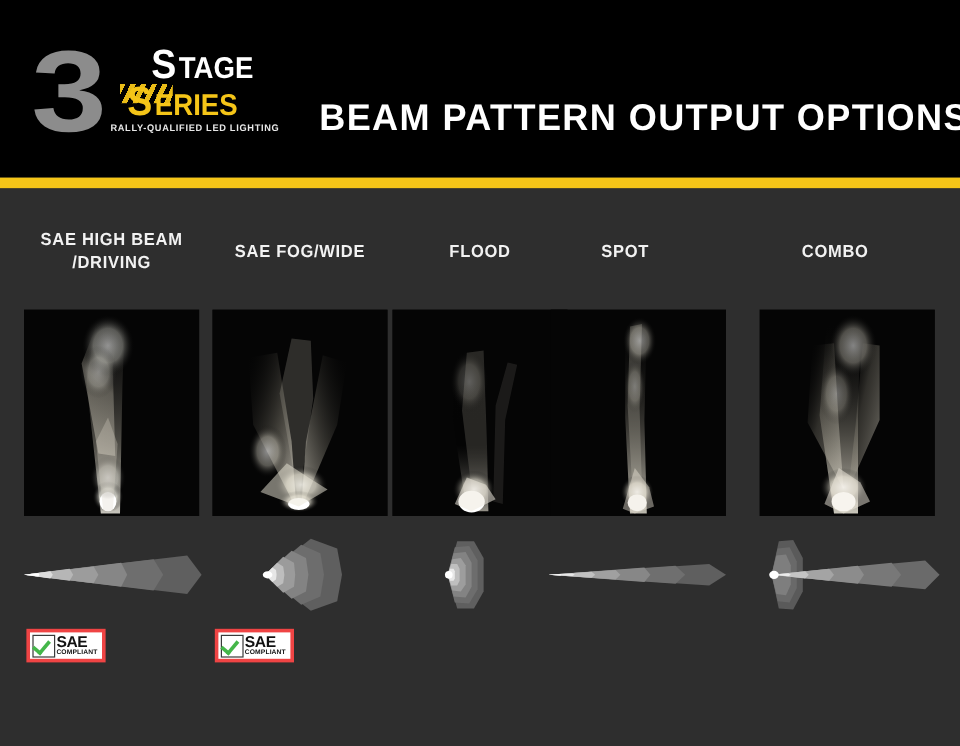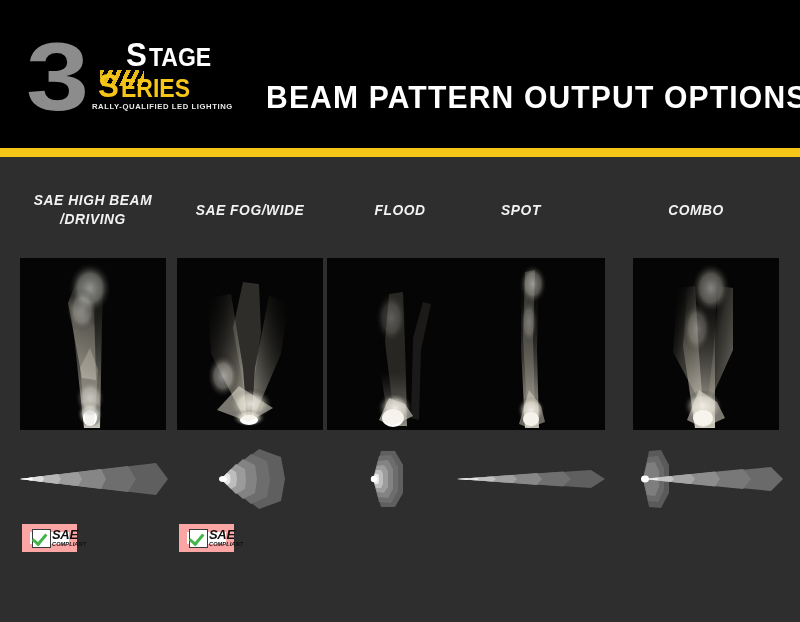--- a/index.html
+++ b/index.html
@@ -45,21 +45,21 @@
   }
   .logo-rest{
     font-family:"Liberation Sans","DejaVu Sans",sans-serif;
     font-weight:bold;font-size:25px;line-height:34px;
     display:inline-block;letter-spacing:0px;
     transform:scaleX(0.92);transform-origin:left bottom;
   }
   .logo-stage{color:#ffffff;}
   .logo-series{color:#f5c518;}
   .logo-stage-row{position:absolute;left:30px;top:0px;}
-  .logo-series-row{position:absolute;left:2px;top:31px;text-decoration:underline;}
+  .logo-series-row{position:absolute;left:10px;top:31px;text-decoration:underline;}
   .logo-stripes{
     position:absolute;left:4px;top:33px;width:44px;height:16px;
     background:repeating-linear-gradient(115deg,#f5c518 0 4px,#000 4px 8px);
     opacity:0.95;
   }
   .logo-tagline{
     position:absolute;left:66px;top:69px;
     font-size:8px;font-weight:bold;color:#e8e8e8;
     letter-spacing:0.6px;white-space:nowrap;
     transform:scaleX(0.96);transform-origin:left top;
@@ -77,21 +77,20 @@
   
   .divider{
     position:absolute;left:0;top:148px;width:800px;height:9px;
     background:#f5c518;
   }
 
   
   .sheet{
     position:absolute;left:0;top:157px;width:800px;height:465px;
     background:#2e2e2e;
-    font-style:italic;
   }
 
   
   .col{
     position:absolute;top:0;width:146px;
   }
   .col-0{left:20px;}
   .col-1{left:177px;}
   .col-2{left:327px;}
   .col-3{left:459px;}
@@ -124,23 +123,23 @@
 
   
   .diagram{
     position:absolute;top:288px;left:-14px;width:175px;height:68px;
   }
   .diagram svg{display:block;width:175px;height:68px;}
 
   
   .sae-badge{
     position:absolute;top:367px;left:2px;
-    width:55px;height:28px;
-    background:#fca5a5;
-    padding:8px;
+    width:66px;height:28px;
+    background:#ef4444;
+    padding:3px;
     box-sizing:border-box;
   }
   .sae-inner{
     width:100%;height:100%;
     background:#ffffff;
     display:flex;align-items:center;
     padding-left:2px;box-sizing:border-box;
   }
   .sae-check{
     width:17px;height:17px;

